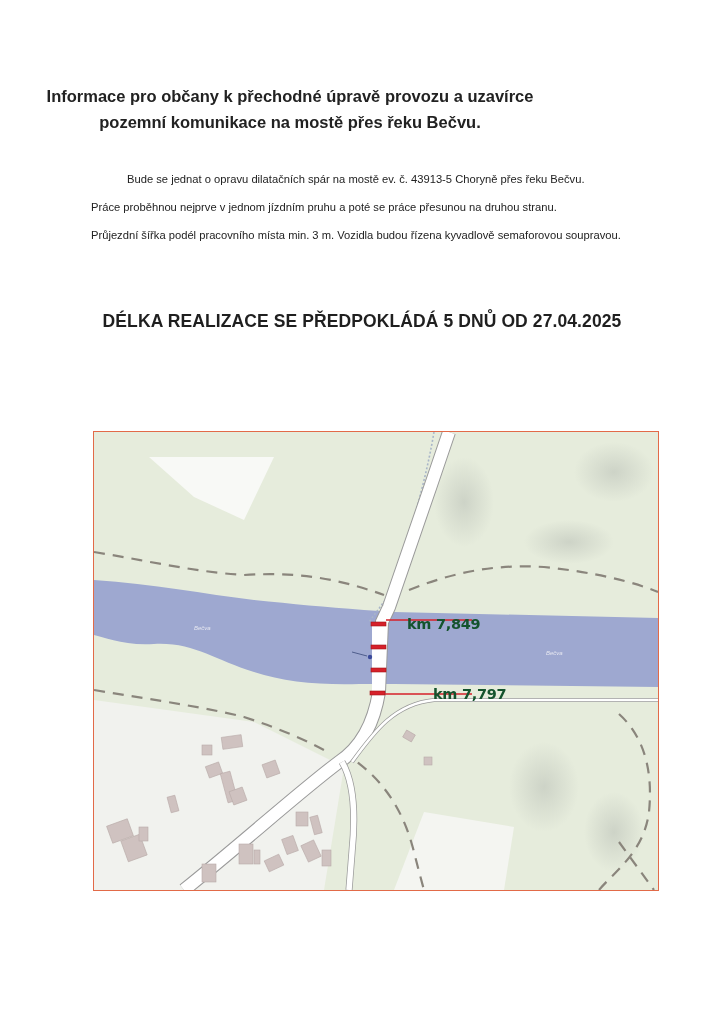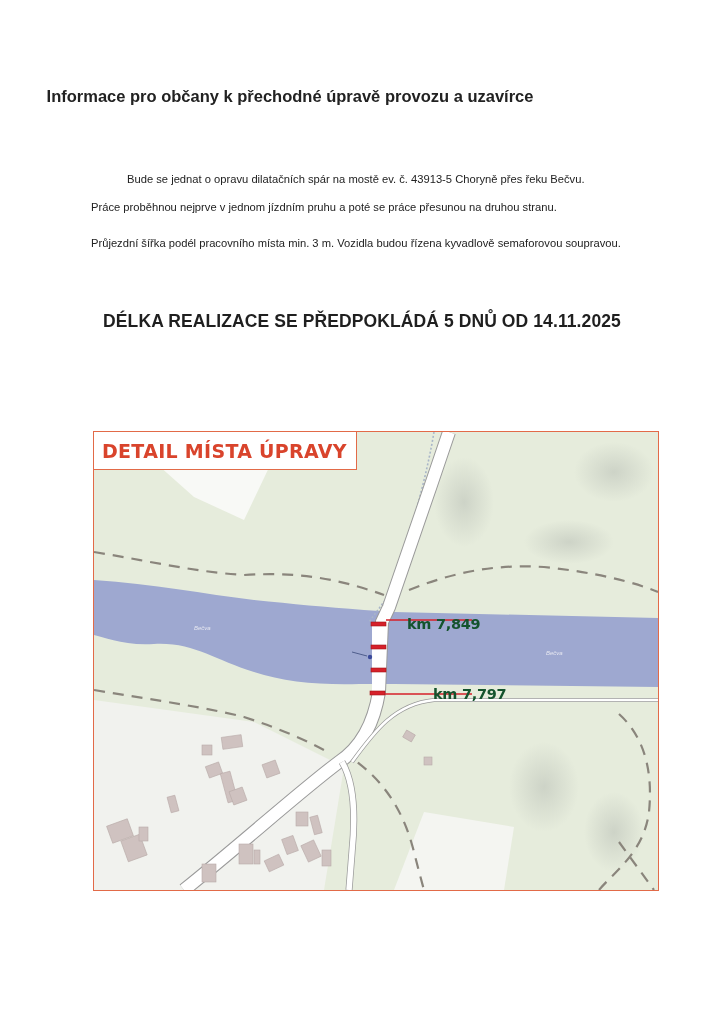--- a/index.html
+++ b/index.html
@@ -24,21 +24,21 @@
     .para {
       position: absolute;
       left: 91px;
       font-size: 11.2px;
       line-height: 17px;
       color: #222;
       width: 560px;
     }
     .p1 { top: 171px; padding-left: 36px; }
     .p2 { top: 199px; }
-    .p3 { top: 227px; margin-top: 8px; }
+    .p3 { top: 227px; }
     .banner {
       position: absolute;
       left: 0; top: 311px; width: 724px;
       text-align: center;
       font-weight: bold;
       font-size: 17.5px;
       letter-spacing: 0.1px;
       color: #1f1f1f;
       white-space: nowrap;
     }
@@ -86,27 +86,28 @@
       font-size: 6px;
       font-style: italic;
       opacity: 0.85;
     }
   </style>
 </head>
 <body>
 
 <div class="title">
   <div>Informace pro občany k přechodné úpravě provozu a uzavírce</div>
+  <div>pozemní komunikace na mostě přes řeku Bečvu.</div>
 </div>
 
 <div class="para p1">Bude se jednat o opravu dilatačních spár na mostě ev. č. 43913-5 Choryně přes řeku Bečvu.</div>
 <div class="para p2">Práce proběhnou nejprve v jednom jízdním pruhu a poté se práce přesunou na druhou stranu.</div>
 <div class="para p3">Průjezdní šířka podél pracovního místa min. 3 m. Vozidla budou řízena kyvadlově semaforovou soupravou.</div>
 
-<div class="banner">DÉLKA REALIZACE SE PŘEDPOKLÁDÁ 5 DNŮ OD 14.11.2025</div>
+<div class="banner">DÉLKA REALIZACE SE PŘEDPOKLÁDÁ 5 DNŮ OD 27.04.2025</div>
 
 <div class="map-frame">
   <svg width="564" height="458" viewBox="0 0 564 458">
     <defs>
       <radialGradient id="shade" cx="50%" cy="50%" r="50%">
         <stop offset="0%" stop-color="#c5cbc0" stop-opacity="0.75"></stop>
         <stop offset="100%" stop-color="#c5cbc0" stop-opacity="0"></stop>
       </radialGradient>
     </defs>
 
@@ -181,17 +182,16 @@
       <rect x="172" y="425" width="16" height="12" transform="rotate(-25 180 431)"></rect>
       <rect x="228" y="418" width="9" height="16"></rect>
       <rect x="310" y="300" width="10" height="8" transform="rotate(30 315 304)"></rect>
       <rect x="330" y="325" width="8" height="8"></rect>
     </g>
   </svg>
 
   <span class="river-name" style="left:100px; top:193px;">Bečva</span>
   <span class="river-name" style="left:452px; top:218px;">Bečva</span>
 
-  <div class="map-label">DETAIL MÍSTA ÚPRAVY</div>
 
   <div class="km km-top">km 7,849</div>
   <div class="km km-bot">km 7,797</div>
 </div>
 
 </body></html>

